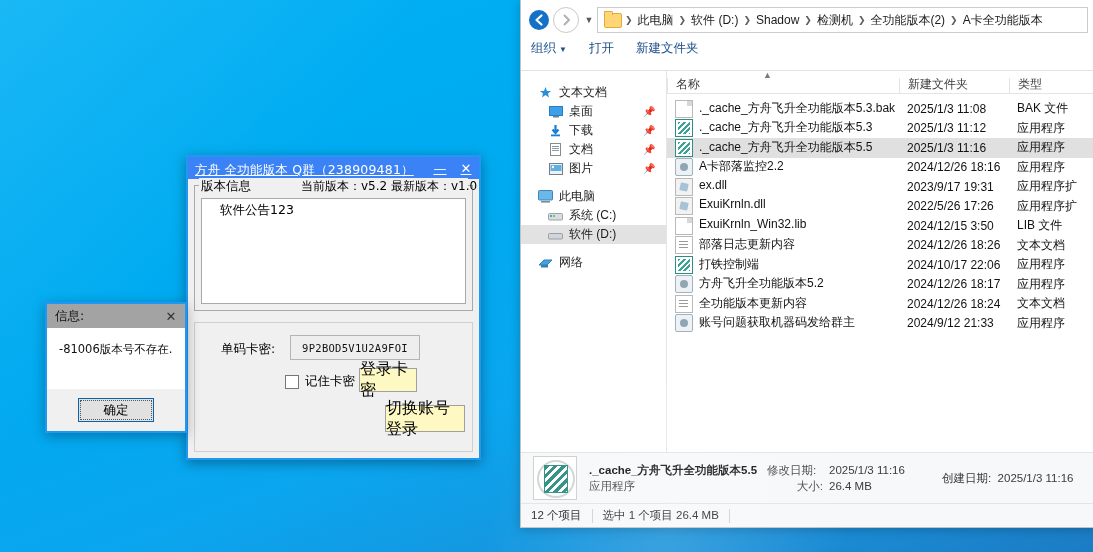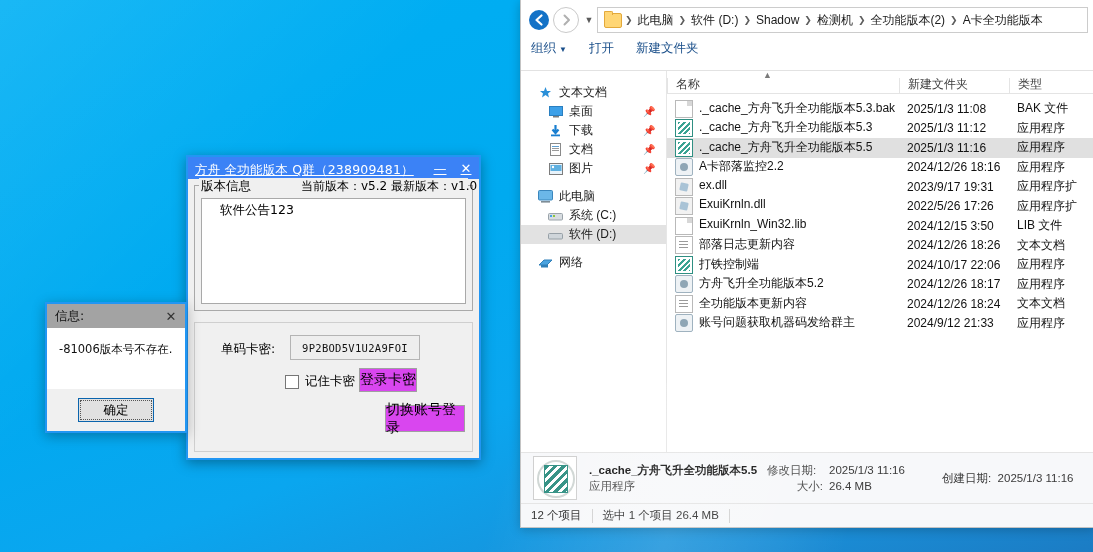--- a/index.html
+++ b/index.html
@@ -262,22 +262,22 @@
   }
   .chk-wrap {
     position: absolute; left: 90px; top: 50px;
     display: flex; align-items: center; font-size: 12.5px; color:#000;
   }
   .chkbox {
     width: 12px; height: 12px; border: 1px solid #767676; background:#fff;
     margin-right: 6px; flex:0 0 auto;
   }
   .btn {
-    background: #d946ef; border: 1px solid #a0a0a0;
-    font-size: 14px; color: #000;
+    background: #fef9c3; border: 1px solid #a0a0a0;
+    font-size: 16px; color: #000;
     display: flex; align-items: center; justify-content: center;
   }
   .btn-login { position: absolute; left: 164px; top: 45px; width: 56px; height: 22px; }
   .btn-switch{ position: absolute; left: 190px; top: 82px; width: 78px; height: 25px; }
 
   
   #msgbox {
     position: absolute;
     left: 45px; top: 302px;
     width: 138px; height: 127px;

